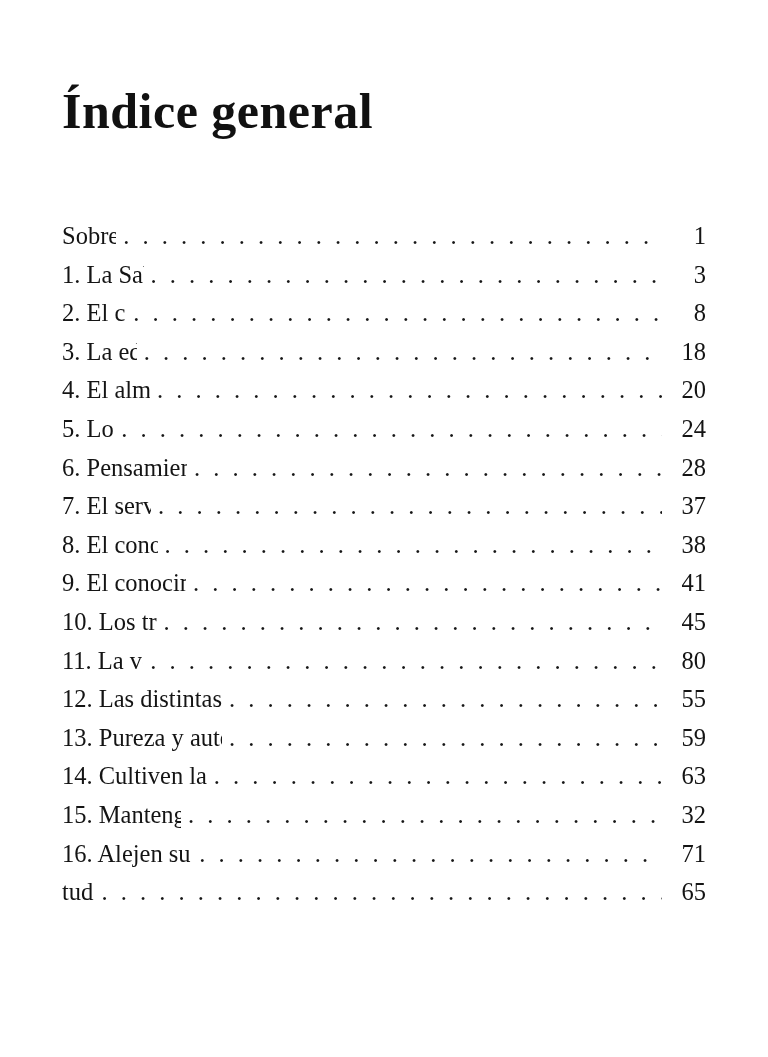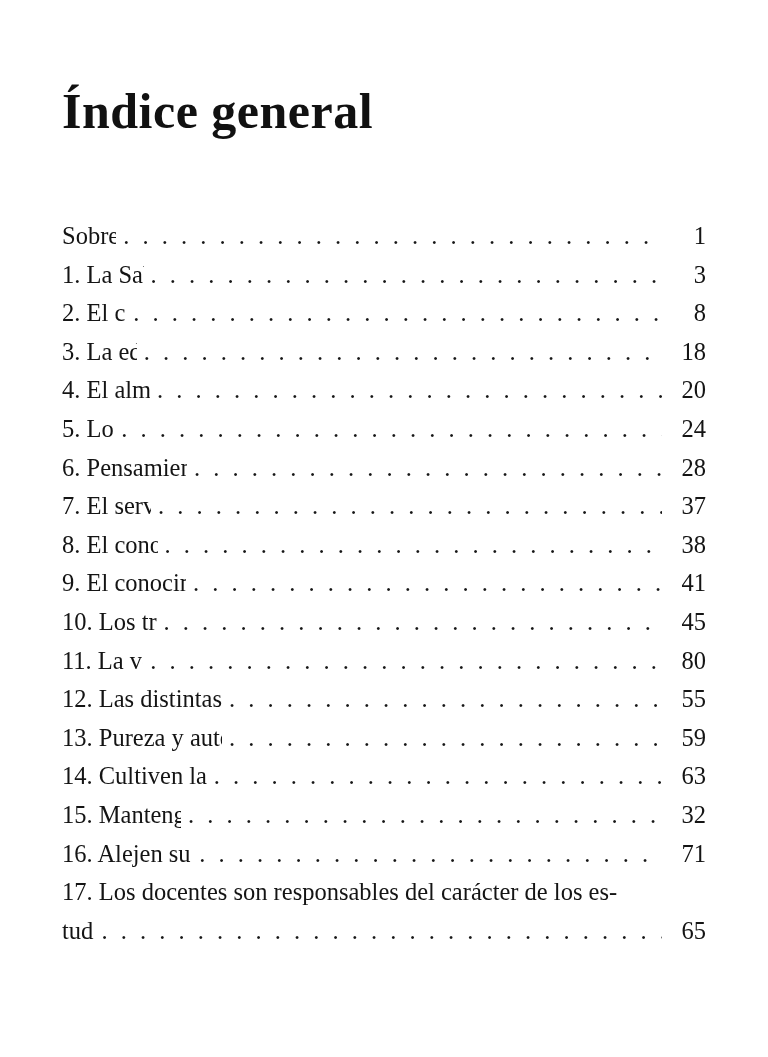--- a/index.html
+++ b/index.html
@@ -139,21 +139,18 @@
         <span class="toc-label">15. Mantengan limpios cuerpo y mente</span>
         <span class="toc-dots">. . . . . . . . . . . . . . . . . . . . . . . . . . . . . . . . . . . . . . . . . . . . . . . . . . . . . . . . . . . . . . . . . . . . . . . . . . . . . . . .</span>
         <span class="toc-page">32</span>
       </div>
       <div class="toc-row">
         <span class="toc-label">16. Alejen su mente de las malas tendencias</span>
         <span class="toc-dots">. . . . . . . . . . . . . . . . . . . . . . . . . . . . . . . . . . . . . . . . . . . . . . . . . . . . . . . . . . . . . . . . . . . . . . . . . . . . . . . .</span>
         <span class="toc-page">71</span>
       </div>
       <div class="toc-row">
-        <span class="toc-label">17. Los docentes son responsables del carácter de los es-</span>
-      </div>
-      <div class="toc-row">
         <span class="toc-label">tudiantes</span>
         <span class="toc-dots">. . . . . . . . . . . . . . . . . . . . . . . . . . . . . . . . . . . . . . . . . . . . . . . . . . . . . . . . . . . . . . . . . . . . . . . . . . . . . . . .</span>
         <span class="toc-page">65</span>
       </div>
     </div>
 </div>
 
 </body></html>

